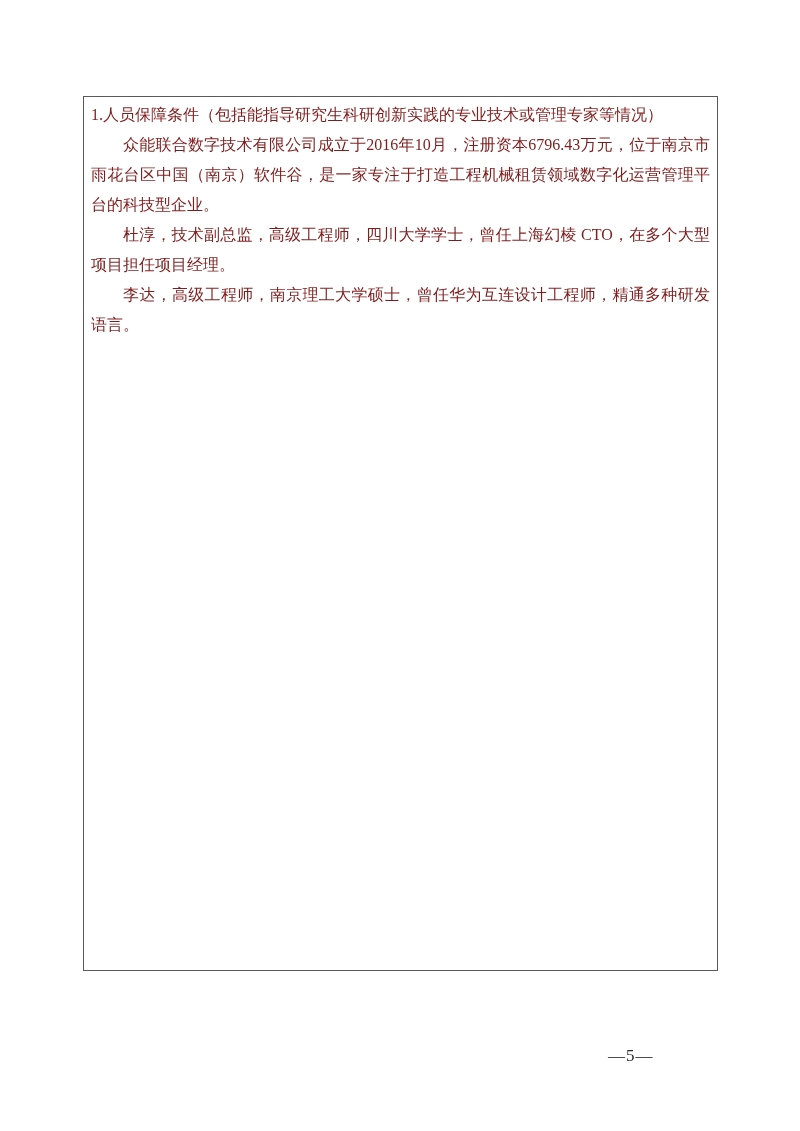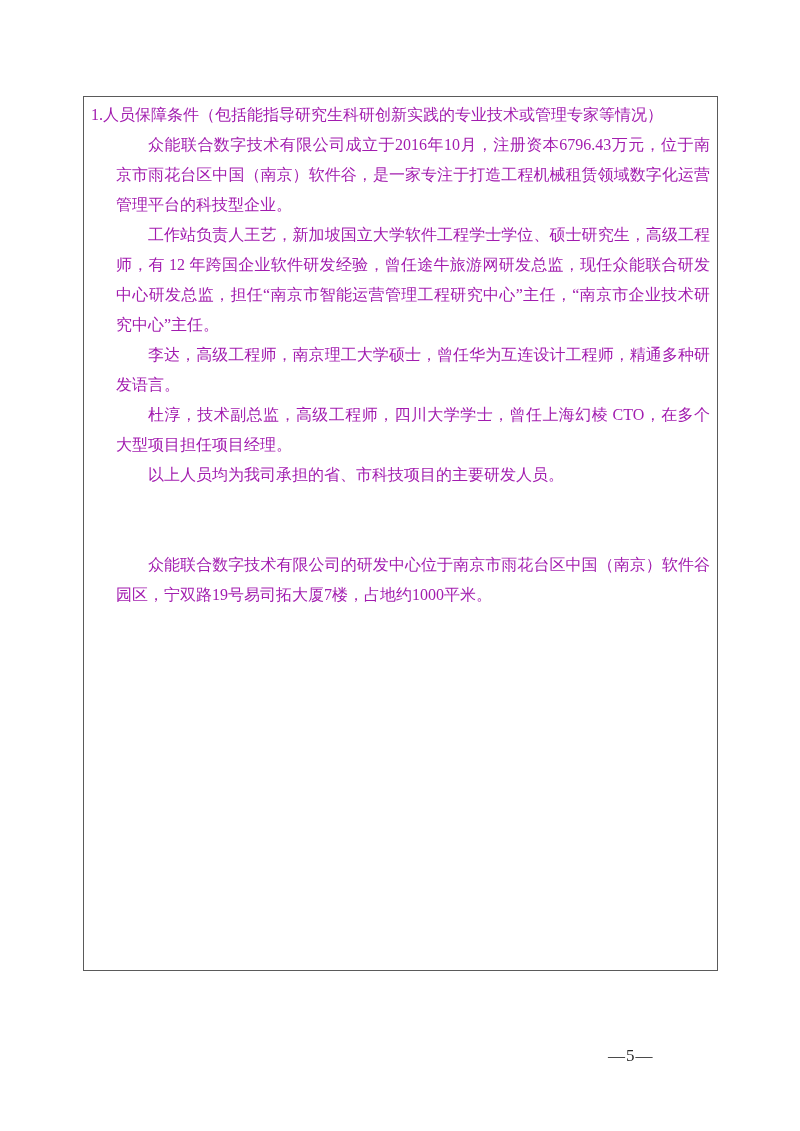--- a/index.html
+++ b/index.html
@@ -29,52 +29,48 @@
     justify-content: center;
     font-size: 16px;
     letter-spacing: 2px;
     color: #222222;
   }
   .table-body {
     min-height: 873px;
     padding: 3px 7px 8px 7px;
     font-size: 16px;
     line-height: 30px;
-    color: #a21caf;
+    color: #7f1d1d;
   }
   .section-heading {
     text-align: left;
     text-indent: 0;
   }
   .para {
     text-indent: 2em;
     text-align: justify;
-    margin-left: 25px;
   }
   .section-gap {
     height: 60px;
   }
   .page-footer {
     position: absolute;
     left: 608px;
     top: 1046px;
     font-size: 17px;
     letter-spacing: 1px;
     color: #2a2a2a;
   }
 </style>
 </head>
 <body>
 
 <div class="doc-table">
   <div class="table-body">
     <div class="section-heading">1.人员保障条件（包括能指导研究生科研创新实践的专业技术或管理专家等情况）</div>
     <p class="para">众能联合数字技术有限公司成立于2016年10月，注册资本6796.43万元，位于南京市雨花台区中国（南京）软件谷，是一家专注于打造工程机械租赁领域数字化运营管理平台的科技型企业。</p>
-    <p class="para">工作站负责人王艺，新加坡国立大学软件工程学士学位、硕士研究生，高级工程师，有 12 年跨国企业软件研发经验，曾任途牛旅游网研发总监，现任众能联合研发中心研发总监，担任“南京市智能运营管理工程研究中心”主任，“南京市企业技术研究中心”主任。</p>
+    <p class="para">杜淳，技术副总监，高级工程师，四川大学学士，曾任上海幻棱 CTO，在多个大型项目担任项目经理。</p>
     <p class="para">李达，高级工程师，南京理工大学硕士，曾任华为互连设计工程师，精通多种研发语言。</p>
-    <p class="para">杜淳，技术副总监，高级工程师，四川大学学士，曾任上海幻棱 CTO，在多个大型项目担任项目经理。</p>
-    <p class="para">以上人员均为我司承担的省、市科技项目的主要研发人员。</p>
     <div class="section-gap"></div>
-    <p class="para">众能联合数字技术有限公司的研发中心位于南京市雨花台区中国（南京）软件谷园区，宁双路19号易司拓大厦7楼，占地约1000平米。</p>
   </div>
 </div>
 
 <div class="page-footer">—5—</div>
 
 </body></html>

